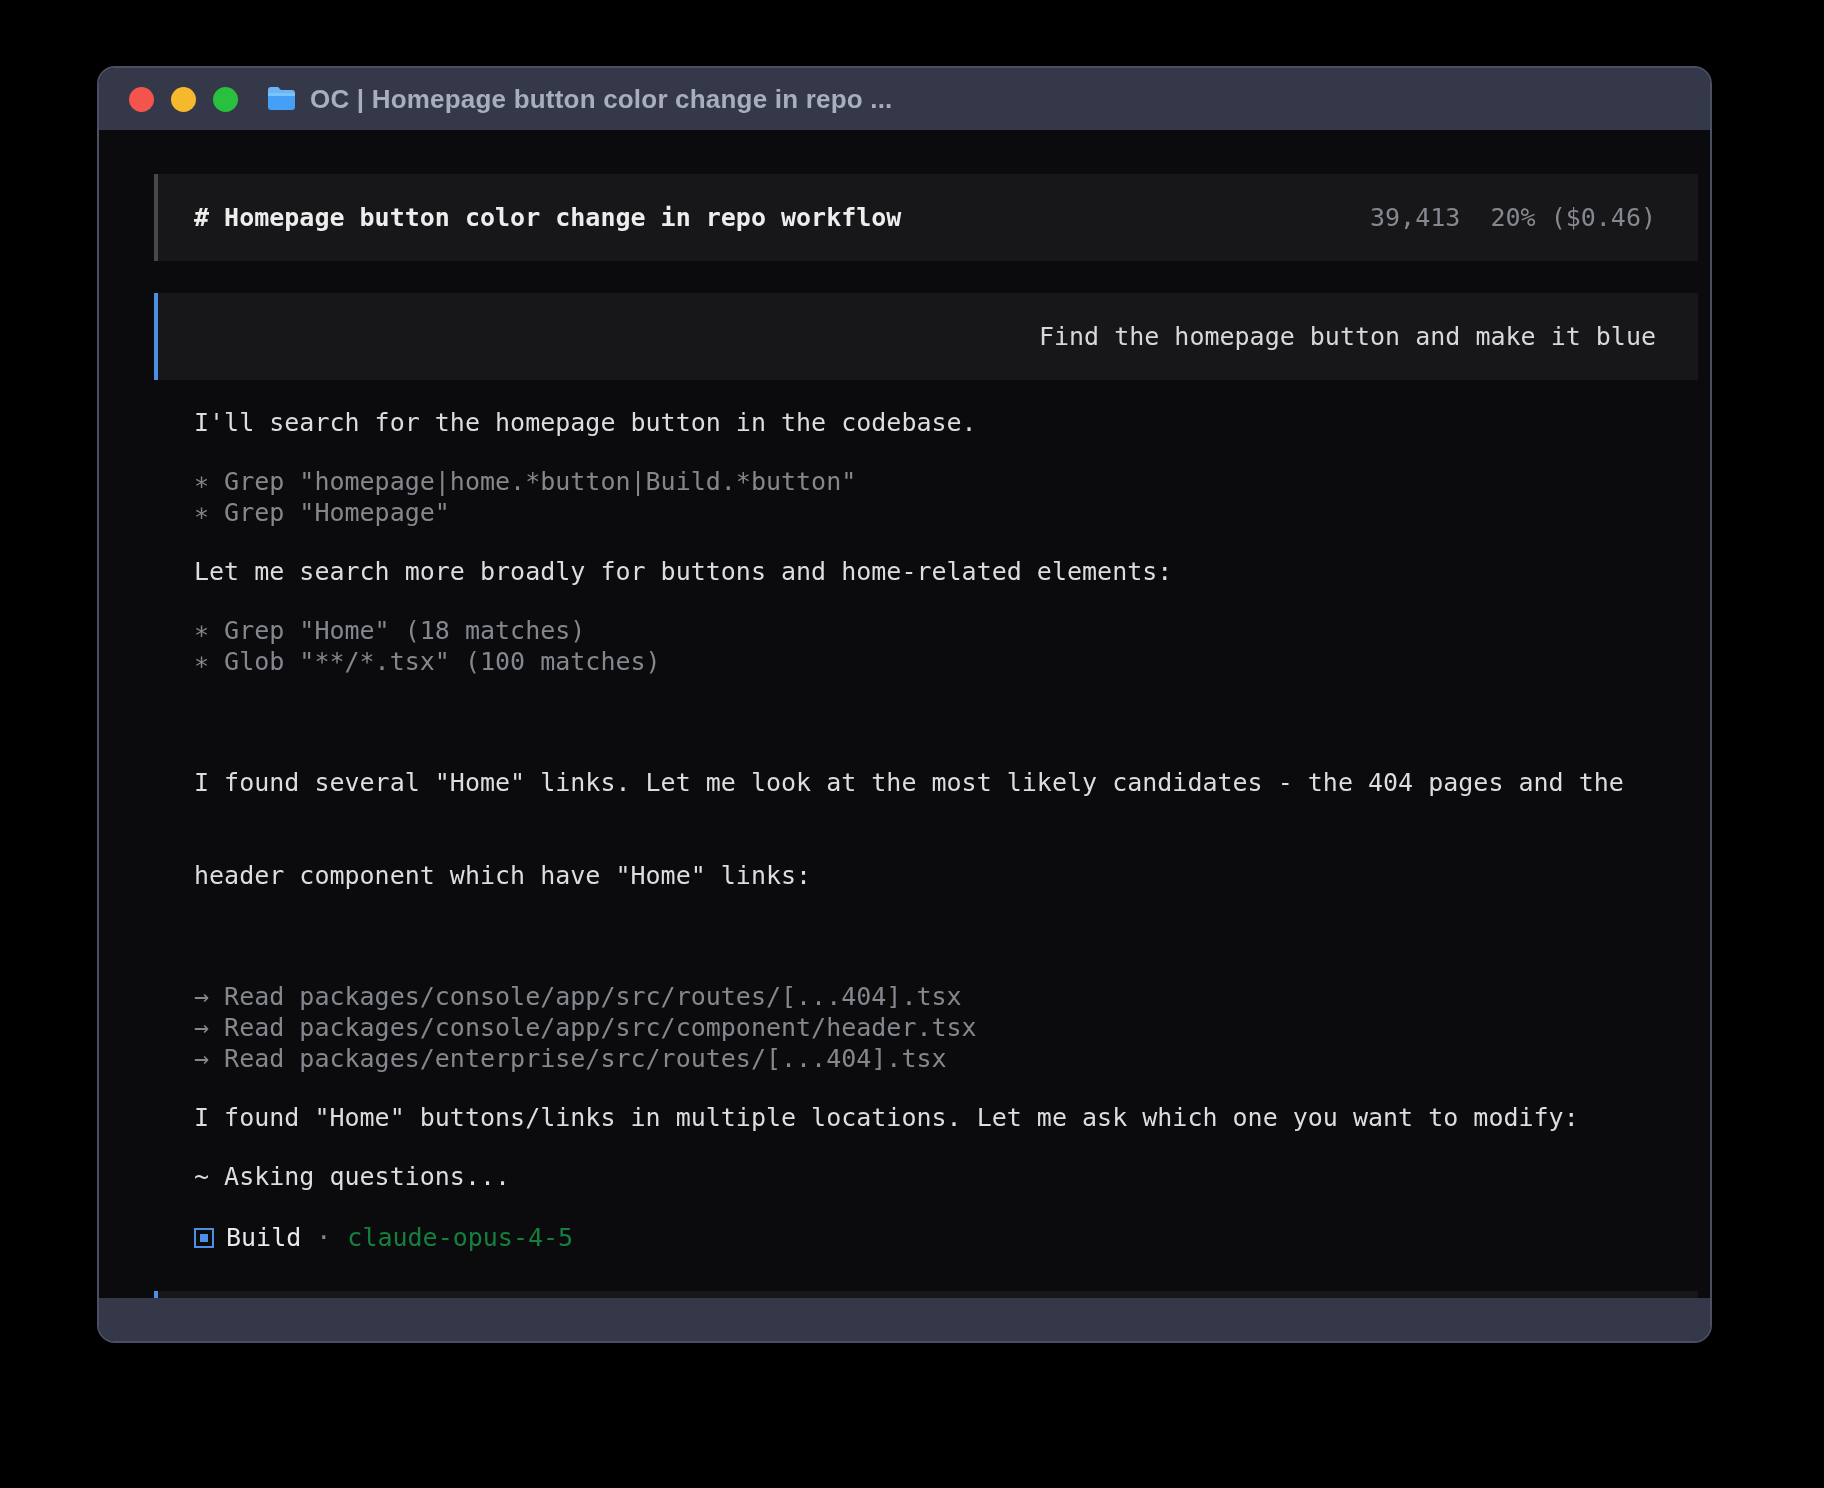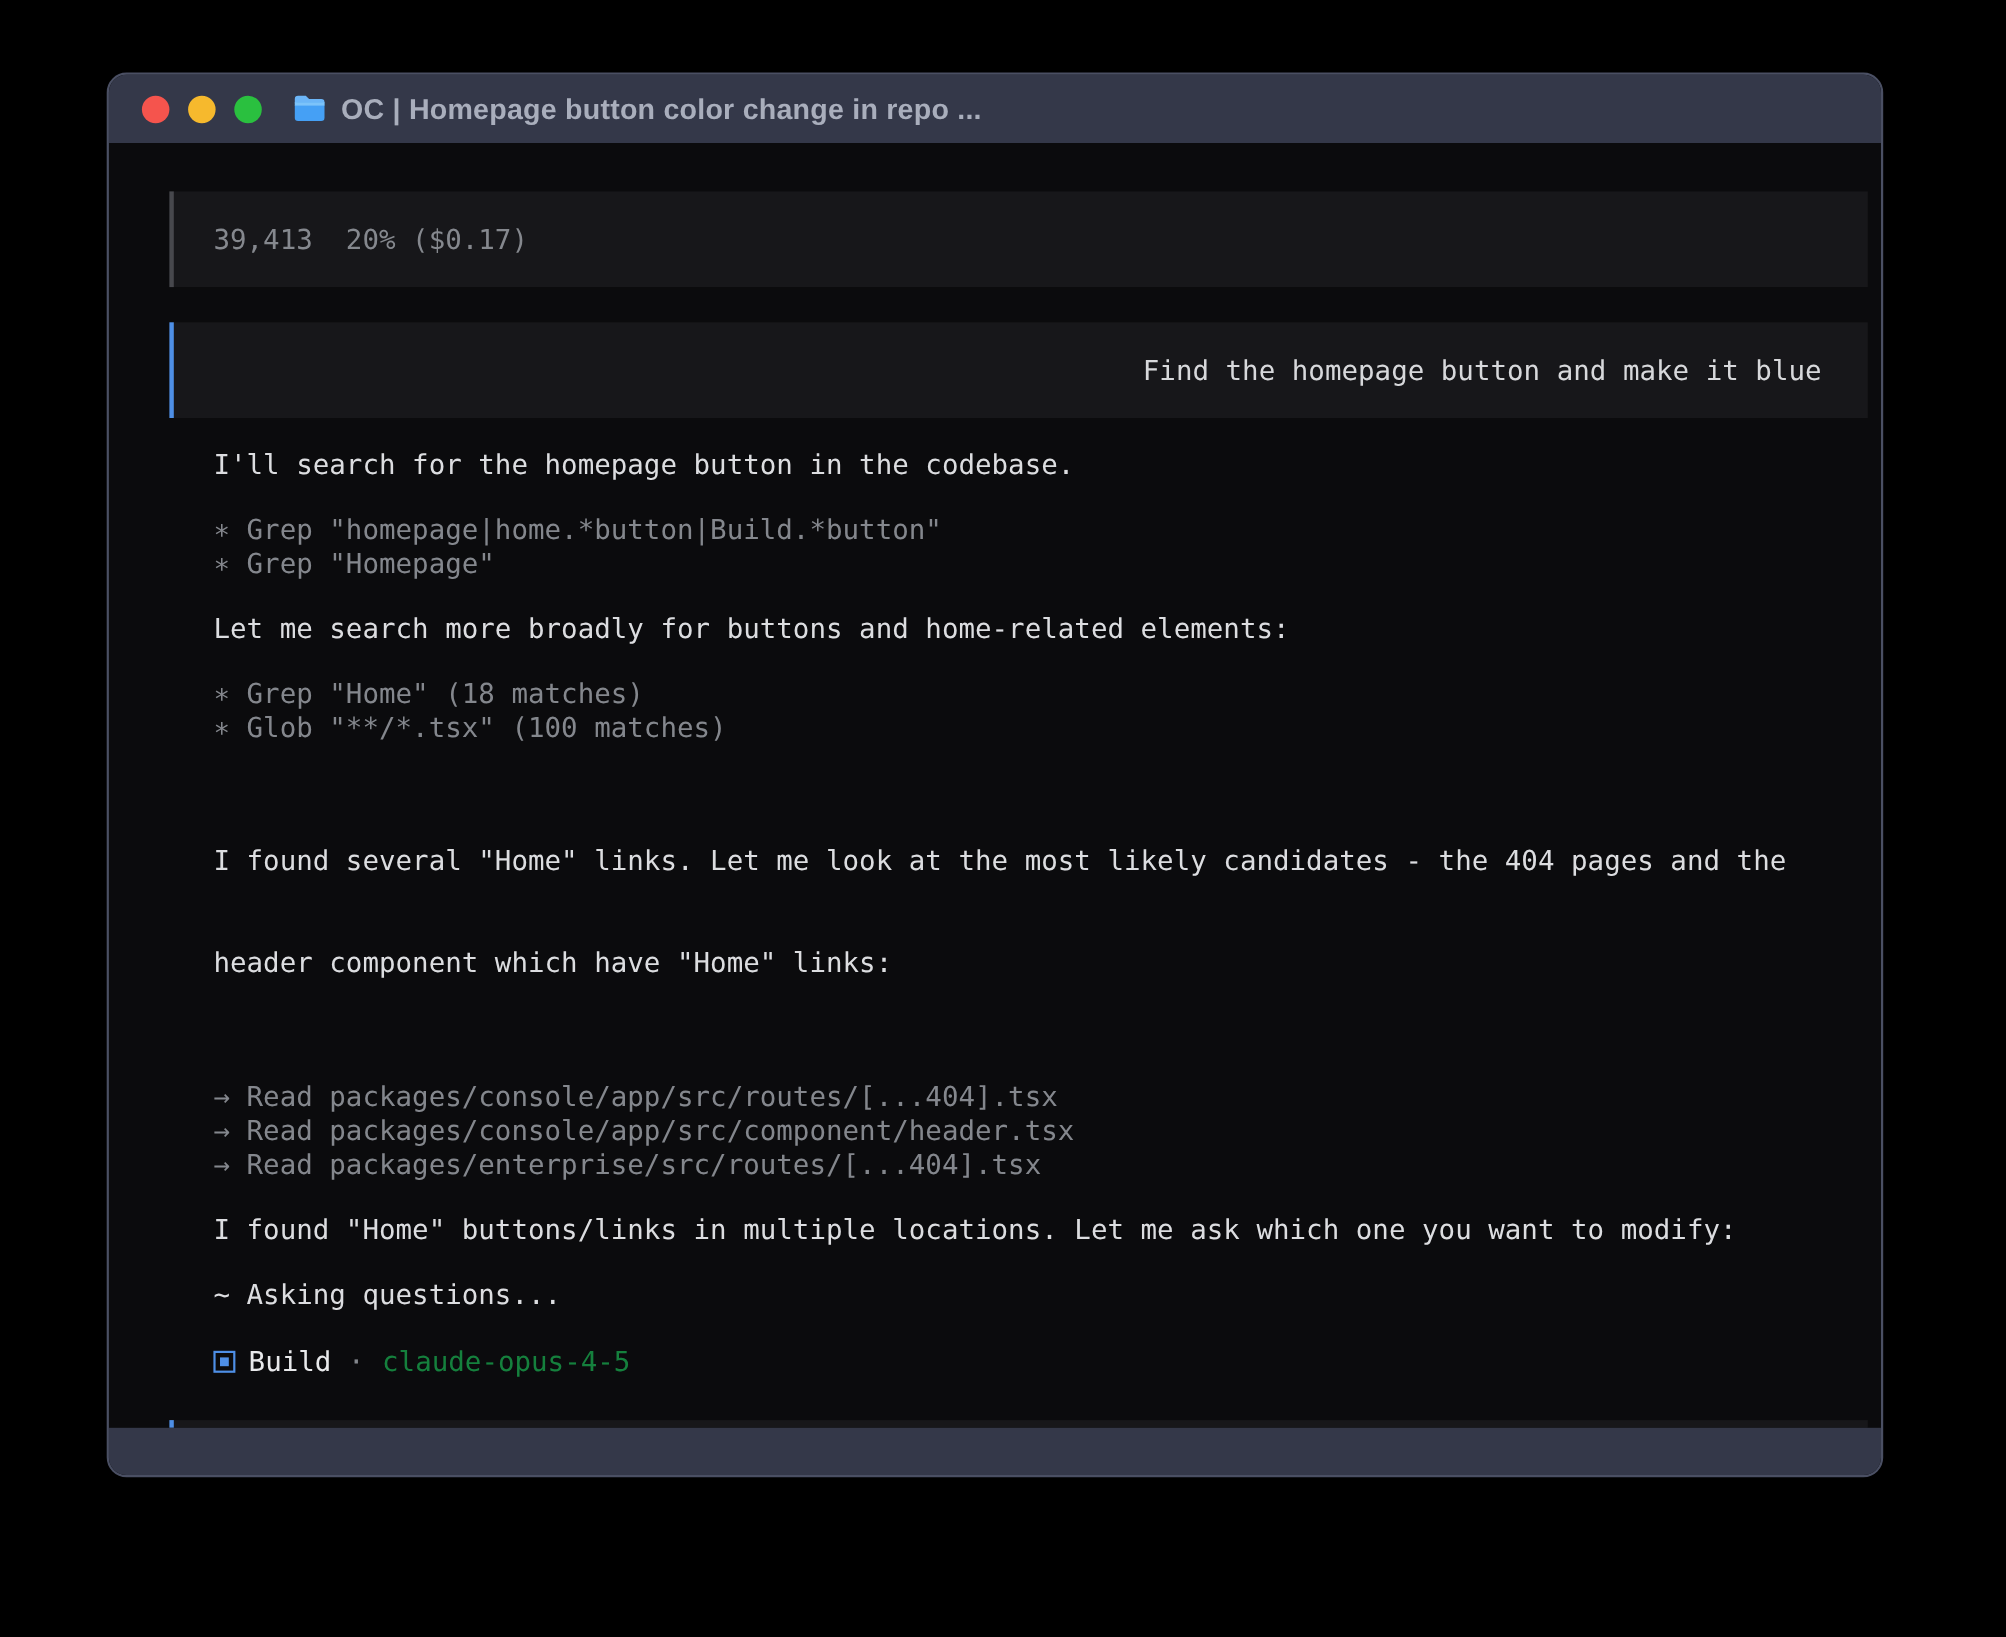--- a/index.html
+++ b/index.html
@@ -86,21 +86,22 @@
         <path d="M2 4 a3 3 0 0 1 3-3 h7 l3 3 h11 a3 3 0 0 1 3 3 v1 H2 Z" fill="#6cb6f8"></path>
         <rect x="2" y="7" width="27" height="17" rx="3" fill="#45a0f5"></rect>
         <rect x="2" y="7" width="27" height="3" fill="#7cc3fa"></rect>
       </svg>
       <div class="titlebar-title">OC | Homepage button color change in repo ...</div>
     </div>
 
     <div class="content">
 
       <div class="block header-block">
-        <div class="session-metrics">39,413  20% ($0.17)</div>
+        <div class="session-title"># Homepage button color change in repo workflow</div>
+        <div class="session-metrics">39,413  20% ($0.46)</div>
       </div>
 
       <div class="block user-block">
         <div class="user-text">Find the homepage button and make it blue</div>
       </div>
 
       <div class="body-text">
 
         <div class="para first">I'll search for the homepage button in the codebase.</div>
 

